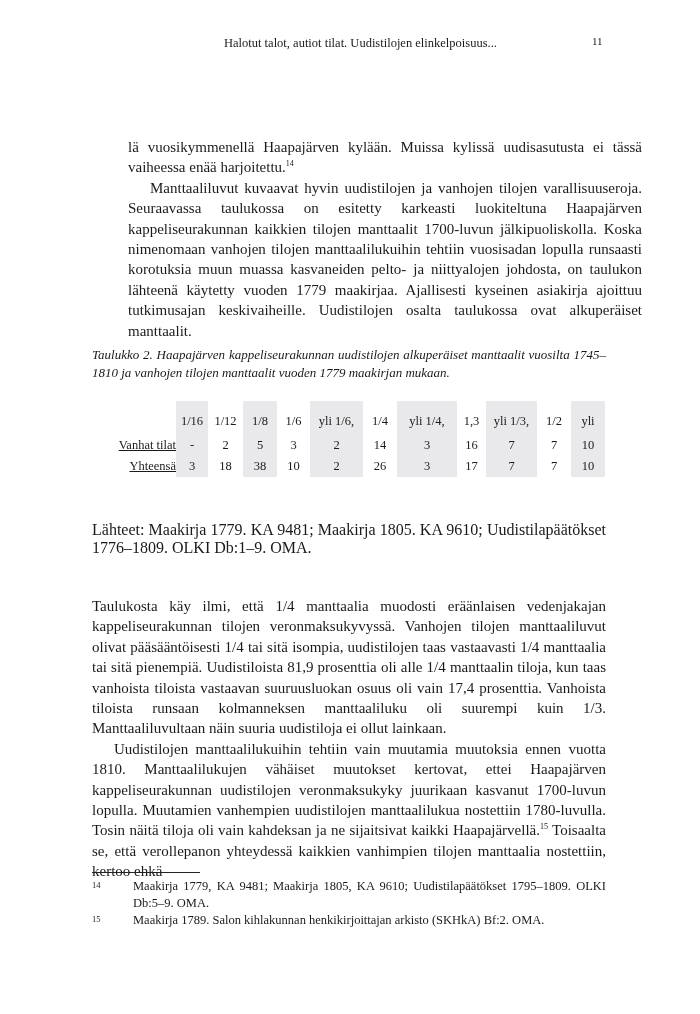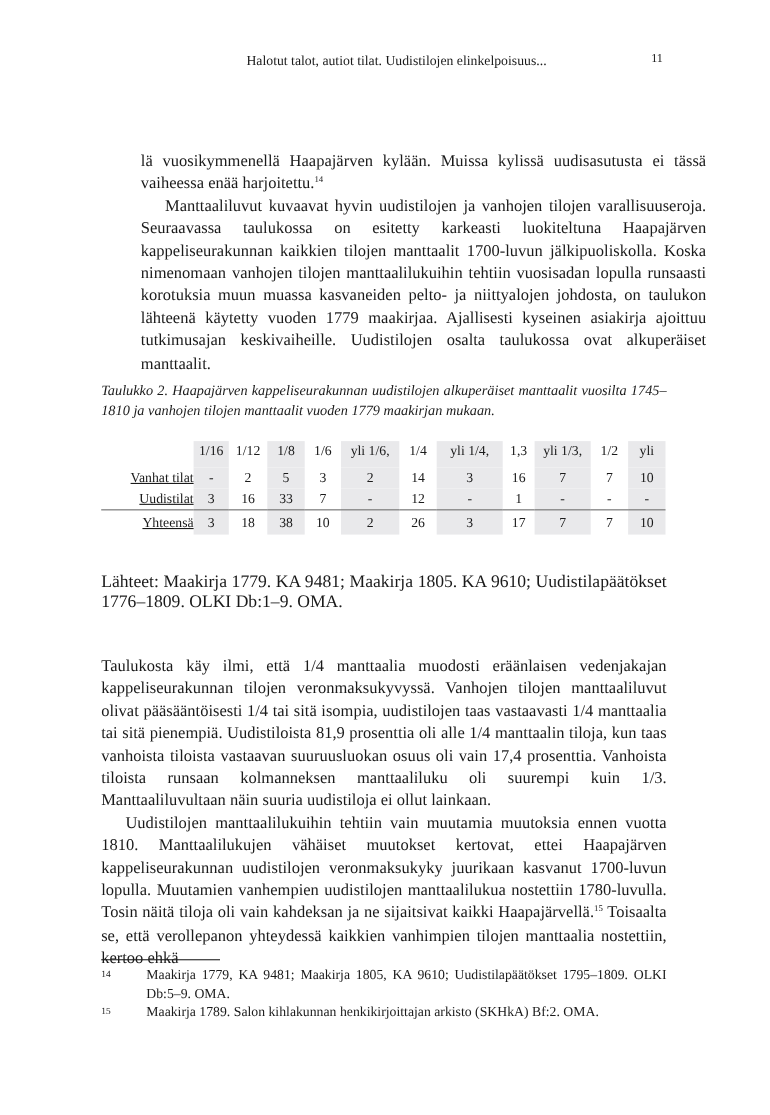--- a/index.html
+++ b/index.html
@@ -1,33 +1,33 @@
 <!DOCTYPE html>
 <html><head>
 <meta charset="utf-8">
 <style>
   html, body { margin: 0; padding: 0; background: #ffffff; }
   body { width: 700px; height: 1014px; position: relative; overflow: hidden;
          font-family: "Liberation Serif", "DejaVu Serif", serif; color: #1a1a1a; }
-  .header { position: absolute; top: 48px; left: 0; width: 700px; height: 20px; }
+  .header { position: absolute; top: 36px; left: 0; width: 700px; height: 20px; }
   .header .title { position: absolute; left: 224px; top: 0; font-size: 12.5px; }
   .header .pagenum { position: absolute; left: 592px; top: -1px; font-size: 11px; text-align: right; }
   .block { position: absolute; left: 92px; width: 514px; font-size: 15px; line-height: 20.4px;
            text-align: justify; hyphens: manual; }
   .block p { margin: 0; }
   .block p.indent { text-indent: 22px; }
   sup { font-size: 8px; vertical-align: 6px; line-height: 0; }
   .caption { position: absolute; left: 92px; top: 346px; width: 514px; font-size: 13px;
              font-style: italic; line-height: 18px; text-align: justify; }
   table.t { position: absolute; left: 92px; top: 401px; border-collapse: collapse;
             font-size: 12.5px; }
   table.t td { padding: 0; height: 19px; text-align: center; vertical-align: middle; }
   table.t td.lbl { text-align: right; text-decoration: underline; }
   table.t td.sh { background: #e9e9eb; }
-  table.t tr.hdr1 td { height: 22px; vertical-align: top; padding-top: 2px; }
+  table.t tr.hdr1 td { height: 22px; vertical-align: top; padding-top: 13px; }
   table.t tr.hdr2 td { height: 18px; vertical-align: top; border-bottom: 1.5px solid #6b6b6b; }
   table.t tr.mid td { border-bottom: 1.5px solid #6b6b6b; }
   table.t tr.tot td { height: 22px; }
   .sources { position: absolute; left: 92px; top: 521px; width: 514px; font-size: 16px;
              line-height: 18px; text-align: justify; }
   .fnrule { position: absolute; left: 92px; top: 872px; width: 108px; border-top: 1px solid #222; }
   .fn { position: absolute; left: 92px; width: 514px; font-size: 12.5px; line-height: 17px; }
   .fn .num { position: absolute; left: 0; top: -1px; font-size: 8.5px; }
   .fn .txt { margin-left: 41px; display: block; text-align: justify; }
 </style>
@@ -83,34 +83,20 @@
     <td class="sh">5</td>
     <td>3</td>
     <td class="sh">2</td>
     <td>14</td>
     <td class="sh">3</td>
     <td>16</td>
     <td class="sh">7</td>
     <td>7</td>
     <td class="sh">10</td>
   </tr>
-  <tr class="mid">
-    <td class="lbl">Uudistilat</td>
-    <td class="sh">3</td>
-    <td>16</td>
-    <td class="sh">33</td>
-    <td>7</td>
-    <td class="sh">-</td>
-    <td>12</td>
-    <td class="sh">-</td>
-    <td>1</td>
-    <td class="sh">-</td>
-    <td>-</td>
-    <td class="sh">-</td>
-  </tr>
   <tr class="tot">
     <td class="lbl">Yhteensä</td>
     <td class="sh">3</td>
     <td>18</td>
     <td class="sh">38</td>
     <td>10</td>
     <td class="sh">2</td>
     <td>26</td>
     <td class="sh">3</td>
     <td>17</td>

